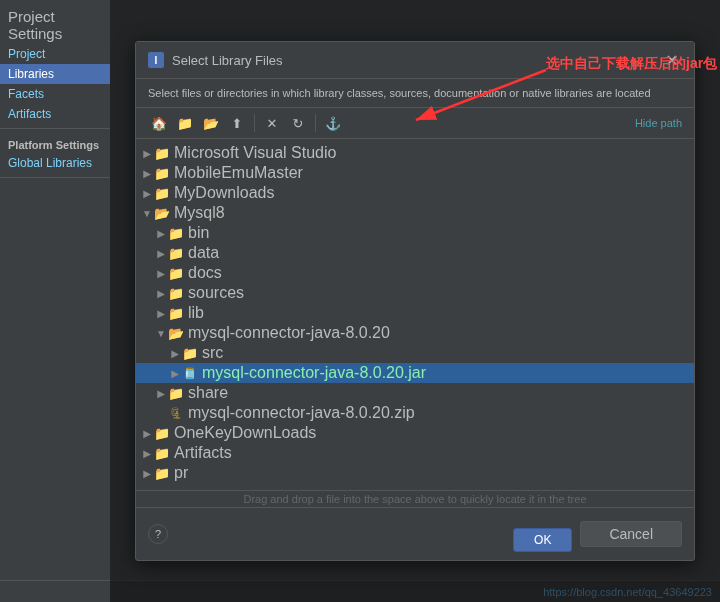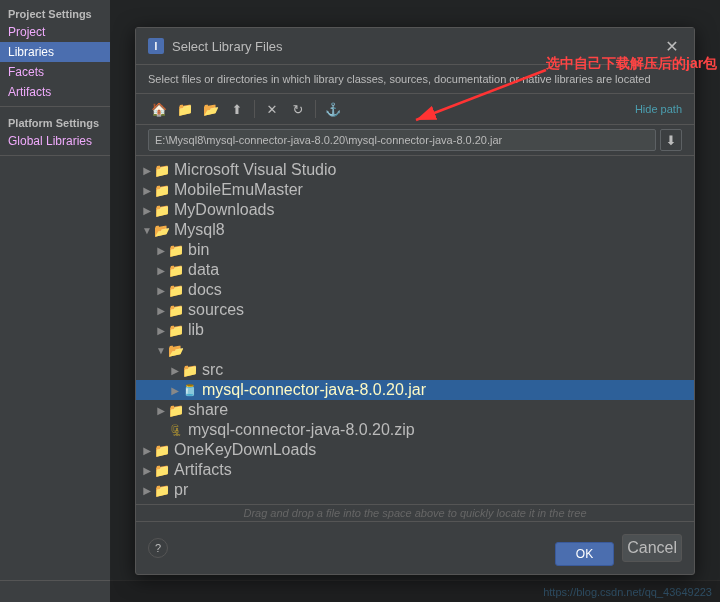--- a/index.html
+++ b/index.html
@@ -19,29 +19,29 @@
       position: absolute;
       left: 0;
       top: 0;
       width: 110px;
       height: 602px;
       background: #3c3f41;
       padding-top: 4px;
     }
     .sidebar-title {
       color: #bbbbbb;
-      font-size: 11px;
-      font-weight: bold;
+      font-size: 15px;
+      font-weight: normal;
       padding: 4px 8px 2px 8px;
     }
     .sidebar-item {
       padding: 3px 8px;
       cursor: pointer;
       font-size: 12px;
-      color: #f0abfc;
+      color: #7dd3fc;
     }
     .sidebar-item.active {
       background: #4b6eaf;
       color: #ffffff;
     }
     .sidebar-section {
       font-size: 11px;
       font-weight: bold;
       color: #bbbbbb;
       padding: 6px 8px 2px 8px;
@@ -255,30 +255,29 @@
     }
     .zip-icon {
       font-size: 10px;
       color: #c0a030;
     }
 
     .tree-label {
       font-size: 16px;
       color: #bbbbbb;
     }
-    .tree-item.selected .tree-label { color: #fef9c3; }
+    .tree-item.selected .tree-label { color: #86efac; }
 
     
     .drag-hint {
       text-align: center;
       padding: 2px;
       color: #666666;
       font-size: 11px;
       border-top: 1px solid #555555;
-      font-style: italic;
     }
 
     
     .dialog-footer {
       display: flex;
       align-items: center;
       padding: 8px 12px;
       border-top: 1px solid #555555;
       gap: 8px;
     }
@@ -303,23 +302,23 @@
       padding: 4px 20px;
       cursor: pointer;
       font-size: 12px;
       margin-top: 12px;
     }
     .btn-cancel {
       background: #4c5052;
       color: #bbbbbb;
       border: 1px solid #555555;
       border-radius: 3px;
-      padding: 4px 4px;
-      cursor: pointer;
-      font-size: 16px;
+      padding: 4px 28px;
+      cursor: pointer;
+      font-size: 14px;
     }
     .annotation-text {
       position: absolute;
       color: #ff4444;
       font-size: 14px;
       font-weight: bold;
       pointer-events: none;
       white-space: nowrap;
     }
 
@@ -392,24 +391,20 @@
         <button class="toolbar-btn" title="Up">⬆</button>
         <div class="toolbar-separator"></div>
         <button class="toolbar-btn" title="Delete">✕</button>
         <button class="toolbar-btn" title="Refresh">↻</button>
         <div class="toolbar-separator"></div>
         <button class="toolbar-btn" title="Link">⚓</button>
         <div class="toolbar-spacer"></div>
         <a class="hide-path-link">Hide path</a>
       </div>
 
-      <div class="path-row">
-        <input class="path-input" type="text" value="E:\Mysql8\mysql-connector-java-8.0.20\mysql-connector-java-8.0.20.jar" style="">
-        <button class="path-download-btn">⬇</button>
-      </div>
 
       <div class="file-tree-container">
 
         <div class="tree-item">
           <span class="tree-indent" style="width:4px"></span>
           <span class="tree-arrow collapsed"></span>
           <span class="tree-icon">
               <span style="font-size:13px">📁</span>
             </span>
           <span class="tree-label">Microsoft Visual Studio</span>
@@ -486,20 +481,21 @@
             </span>
           <span class="tree-label">lib</span>
         </div>
 
         <div class="tree-item">
           <span class="tree-indent" style="width:18px"></span>
           <span class="tree-arrow expanded"></span>
           <span class="tree-icon">
               <span style="font-size:13px">📂</span>
             </span>
+          <span class="tree-label">mysql-connector-java-8.0.20</span>
         </div>
 
         <div class="tree-item">
           <span class="tree-indent" style="width:32px"></span>
           <span class="tree-arrow collapsed"></span>
           <span class="tree-icon">
               <span style="font-size:13px">📁</span>
             </span>
           <span class="tree-label">src</span>
         </div>

